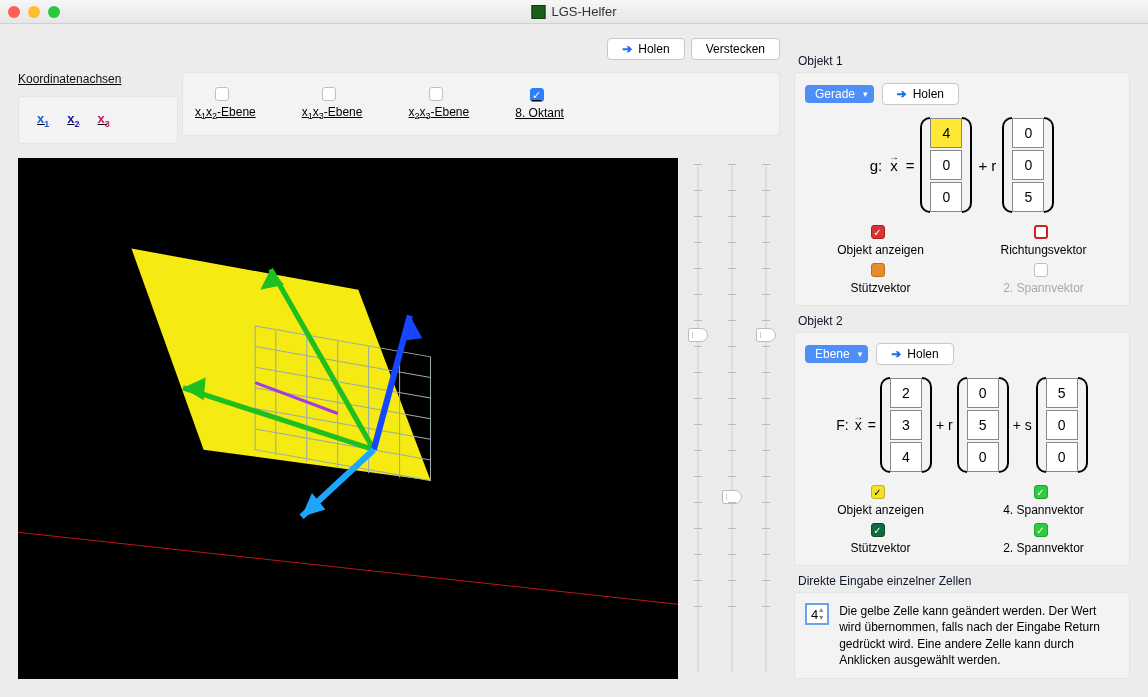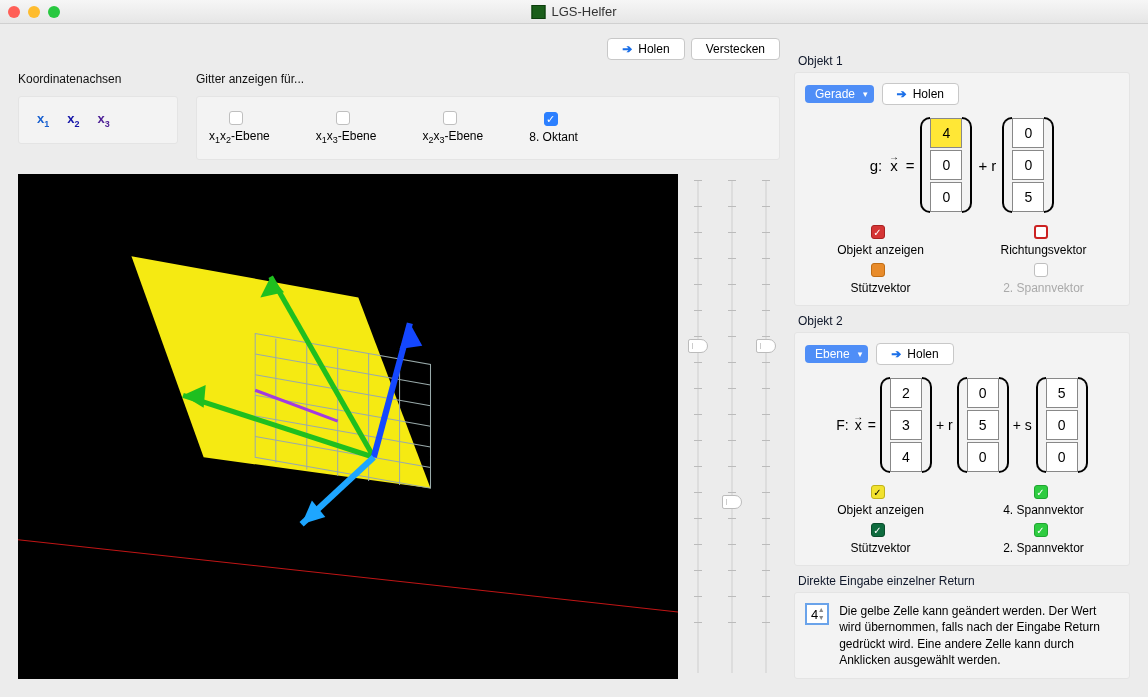--- a/index.html
+++ b/index.html
@@ -12,25 +12,25 @@
 .title .ticon { width: 14px; height: 14px; background: #1a5e1a; border: 1px solid #0c3d0c; }
 
 .main { display: flex; padding: 10px 18px 18px 18px; gap: 14px; height: calc(697px - 24px); }
 .left { flex: 1; display: flex; flex-direction: column; }
 .right { width: 336px; display: flex; flex-direction: column; gap: 8px; }
 
 .topbtns { text-align: right; margin-bottom: 8px; height: 30px; display: flex; justify-content: flex-end; gap: 6px; align-items: center; }
 .btn { background: #fff; border: 1px solid #c8c8c8; border-radius: 4px; padding: 3px 14px; font-size: 12px; cursor: pointer; display: inline-flex; align-items: center; gap: 6px; }
 .btn .arrow { color: #1a6fe8; font-weight: bold; }
 
-.controls-row { display: flex; gap: 18px; margin-bottom: 14px; }
+.controls-row { display: flex; gap: 4px; margin-bottom: 14px; text-decoration: underline; }
 .panel { background: #f3f3f3; border: 1px solid #e4e4e4; border-radius: 3px; padding: 10px 12px; }
 .panel-label { font-size: 12px; margin-bottom: 10px; color: #111; }
 .axes-row { display: flex; gap: 18px; font-weight: bold; font-size: 13px; padding: 4px 6px;}
-.x1 { color: #1860d0; } .x2 { color: #1414a8; } .x3 { color: #4c1d95; }
+.x1 { color: #1860d0; } .x2 { color: #1414a8; } .x3 { color: #be185d; }
 .sub { font-size: 9px; vertical-align: sub; }
 
 .grids-panel { flex: 1; }
 .grids { display: flex; gap: 46px; align-items: center; padding: 4px 0; }
 .cb { width: 14px; height: 14px; border: 1px solid #bfbfbf; background: #fff; border-radius: 3px; display: inline-flex; align-items: center; justify-content: center; margin-right: 6px; }
 .cb.checked { background: #2b7fff; border-color: #2b7fff; color: #fff; }
 .cb.checked::after { content: "✓"; font-size: 11px; line-height: 1; }
 .cb.red { background: #d53535; border-color: #a82222; } .cb.red::after { content: "✓"; color:#fff; font-size:10px;}
 .cb.org { background: #e88b2a; border-color: #c06d15; }
 .cb.yel { background: #f2e22e; border-color: #c0b21a; } .cb.yel::after{content:"✓";color:#000;font-size:10px;}
@@ -106,21 +106,20 @@
         <div class="panel-label">Koordinatenachsen</div>
         <div class="panel">
           <div class="axes-row">
             <span class="x1"><span>x</span><span class="sub">1</span></span>
             <span class="x2"><span>x</span><span class="sub">2</span></span>
             <span class="x3"><span>x</span><span class="sub">3</span></span>
           </div>
         </div>
       </div>
       <div class="grids-panel" style="flex:1">
-        <div class="panel-label">Gitter anzeigen für...</div>
         <div class="panel">
           <div class="grids">
             <label class="chk">
                 <span class="cb empty"></span>
                 <span><span>x</span><span class="sub">1</span><span>x</span><span class="sub">2</span><span>-Ebene</span></span>
               </label>
             <label class="chk">
                 <span class="cb empty"></span>
                 <span><span>x</span><span class="sub">1</span><span>x</span><span class="sub">3</span><span>-Ebene</span></span>
               </label>
@@ -357,21 +356,21 @@
             </div>
           <div class="chk">
               <span class="cb grn"></span>
               <span>2. Spannvektor</span>
             </div>
         </div>
       </div>
     </div>
 
     <div>
-      <div class="section-title">Direkte Eingabe einzelner Return</div>
+      <div class="section-title">Direkte Eingabe einzelner Zellen</div>
       <div class="obj direct">
         <div class="direct-body">
           <div class="spin">
               <span>4</span>
               <div class="spinbtns">
                 <div>▲</div>
                 <div>▼</div>
               </div>
             </div>
           <div class="help">Die gelbe Zelle kann geändert werden. Der Wert wird übernommen, falls nach der Eingabe Return gedrückt wird. Eine andere Zelle kann durch Anklicken ausgewählt werden.</div>

